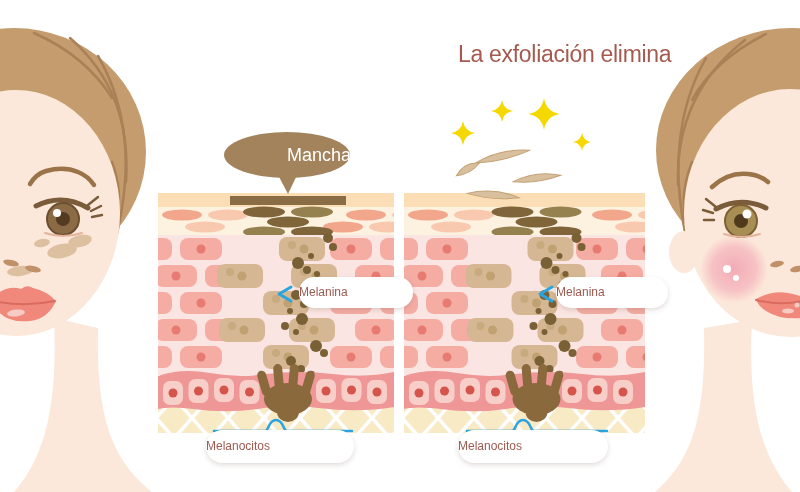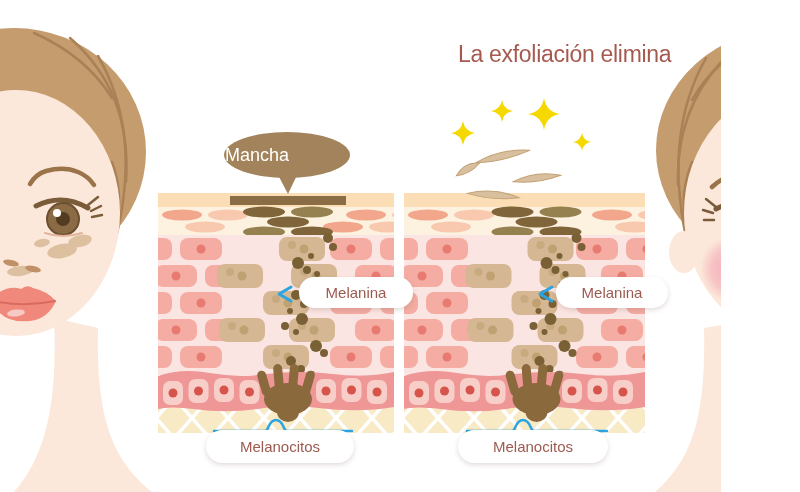--- a/index.html
+++ b/index.html
@@ -1,33 +1,33 @@
 <!DOCTYPE html>
 <html style="--heading-text: #a55a50; --label-text: #9c5a50; --bubble-text: #ffffff;"><head>
 <meta charset="utf-8">
 <style>
   html,body{margin:0;padding:0;background:#fff;}
   .canvas{
-    position:relative;width:721px;height:492px;overflow:hidden;background:#fff;
+    position:relative;width:800px;height:492px;overflow:hidden;background:#fff;
     font-family:"Liberation Sans", sans-serif;
   }
   #art{position:absolute;left:0;top:0;}
   .heading{
     position:absolute;left:458px;top:38px;
     font-size:23px;line-height:32px;letter-spacing:-0.3px;
     color:var(--heading-text,#a55a50);
   }
   .bubble-label{
     position:absolute;left:225px;top:143px;width:126px;height:24px;
-    text-align:left;font-size:18px;line-height:24px;
+    text-align:right;font-size:18px;line-height:24px;
     color:var(--bubble-text,#fff);
   }
   .pill{
-    position:absolute;background:#ffffff;border-radius:17px;text-align:center;
-    color:var(--label-text,#9c5a50);font-size:15px;
+    position:absolute;background:#ffffff;border-radius:17px;text-align:left;
+    color:var(--label-text,#9c5a50);font-size:12px;
     box-shadow:0 2px 5px rgba(120,90,80,.22);
   }
   .melanina-left{left:299px;top:277px;width:114px;height:31px;line-height:31px;border-radius:15px;}
   .melanina-right{left:556px;top:277px;width:112px;height:31px;line-height:31px;border-radius:15px;}
   .melanocitos-left{left:206px;top:430px;width:148px;height:33px;line-height:33px;}
   .melanocitos-right{left:458px;top:430px;width:150px;height:33px;line-height:33px;}
 </style>
 </head>
 <body>
 

